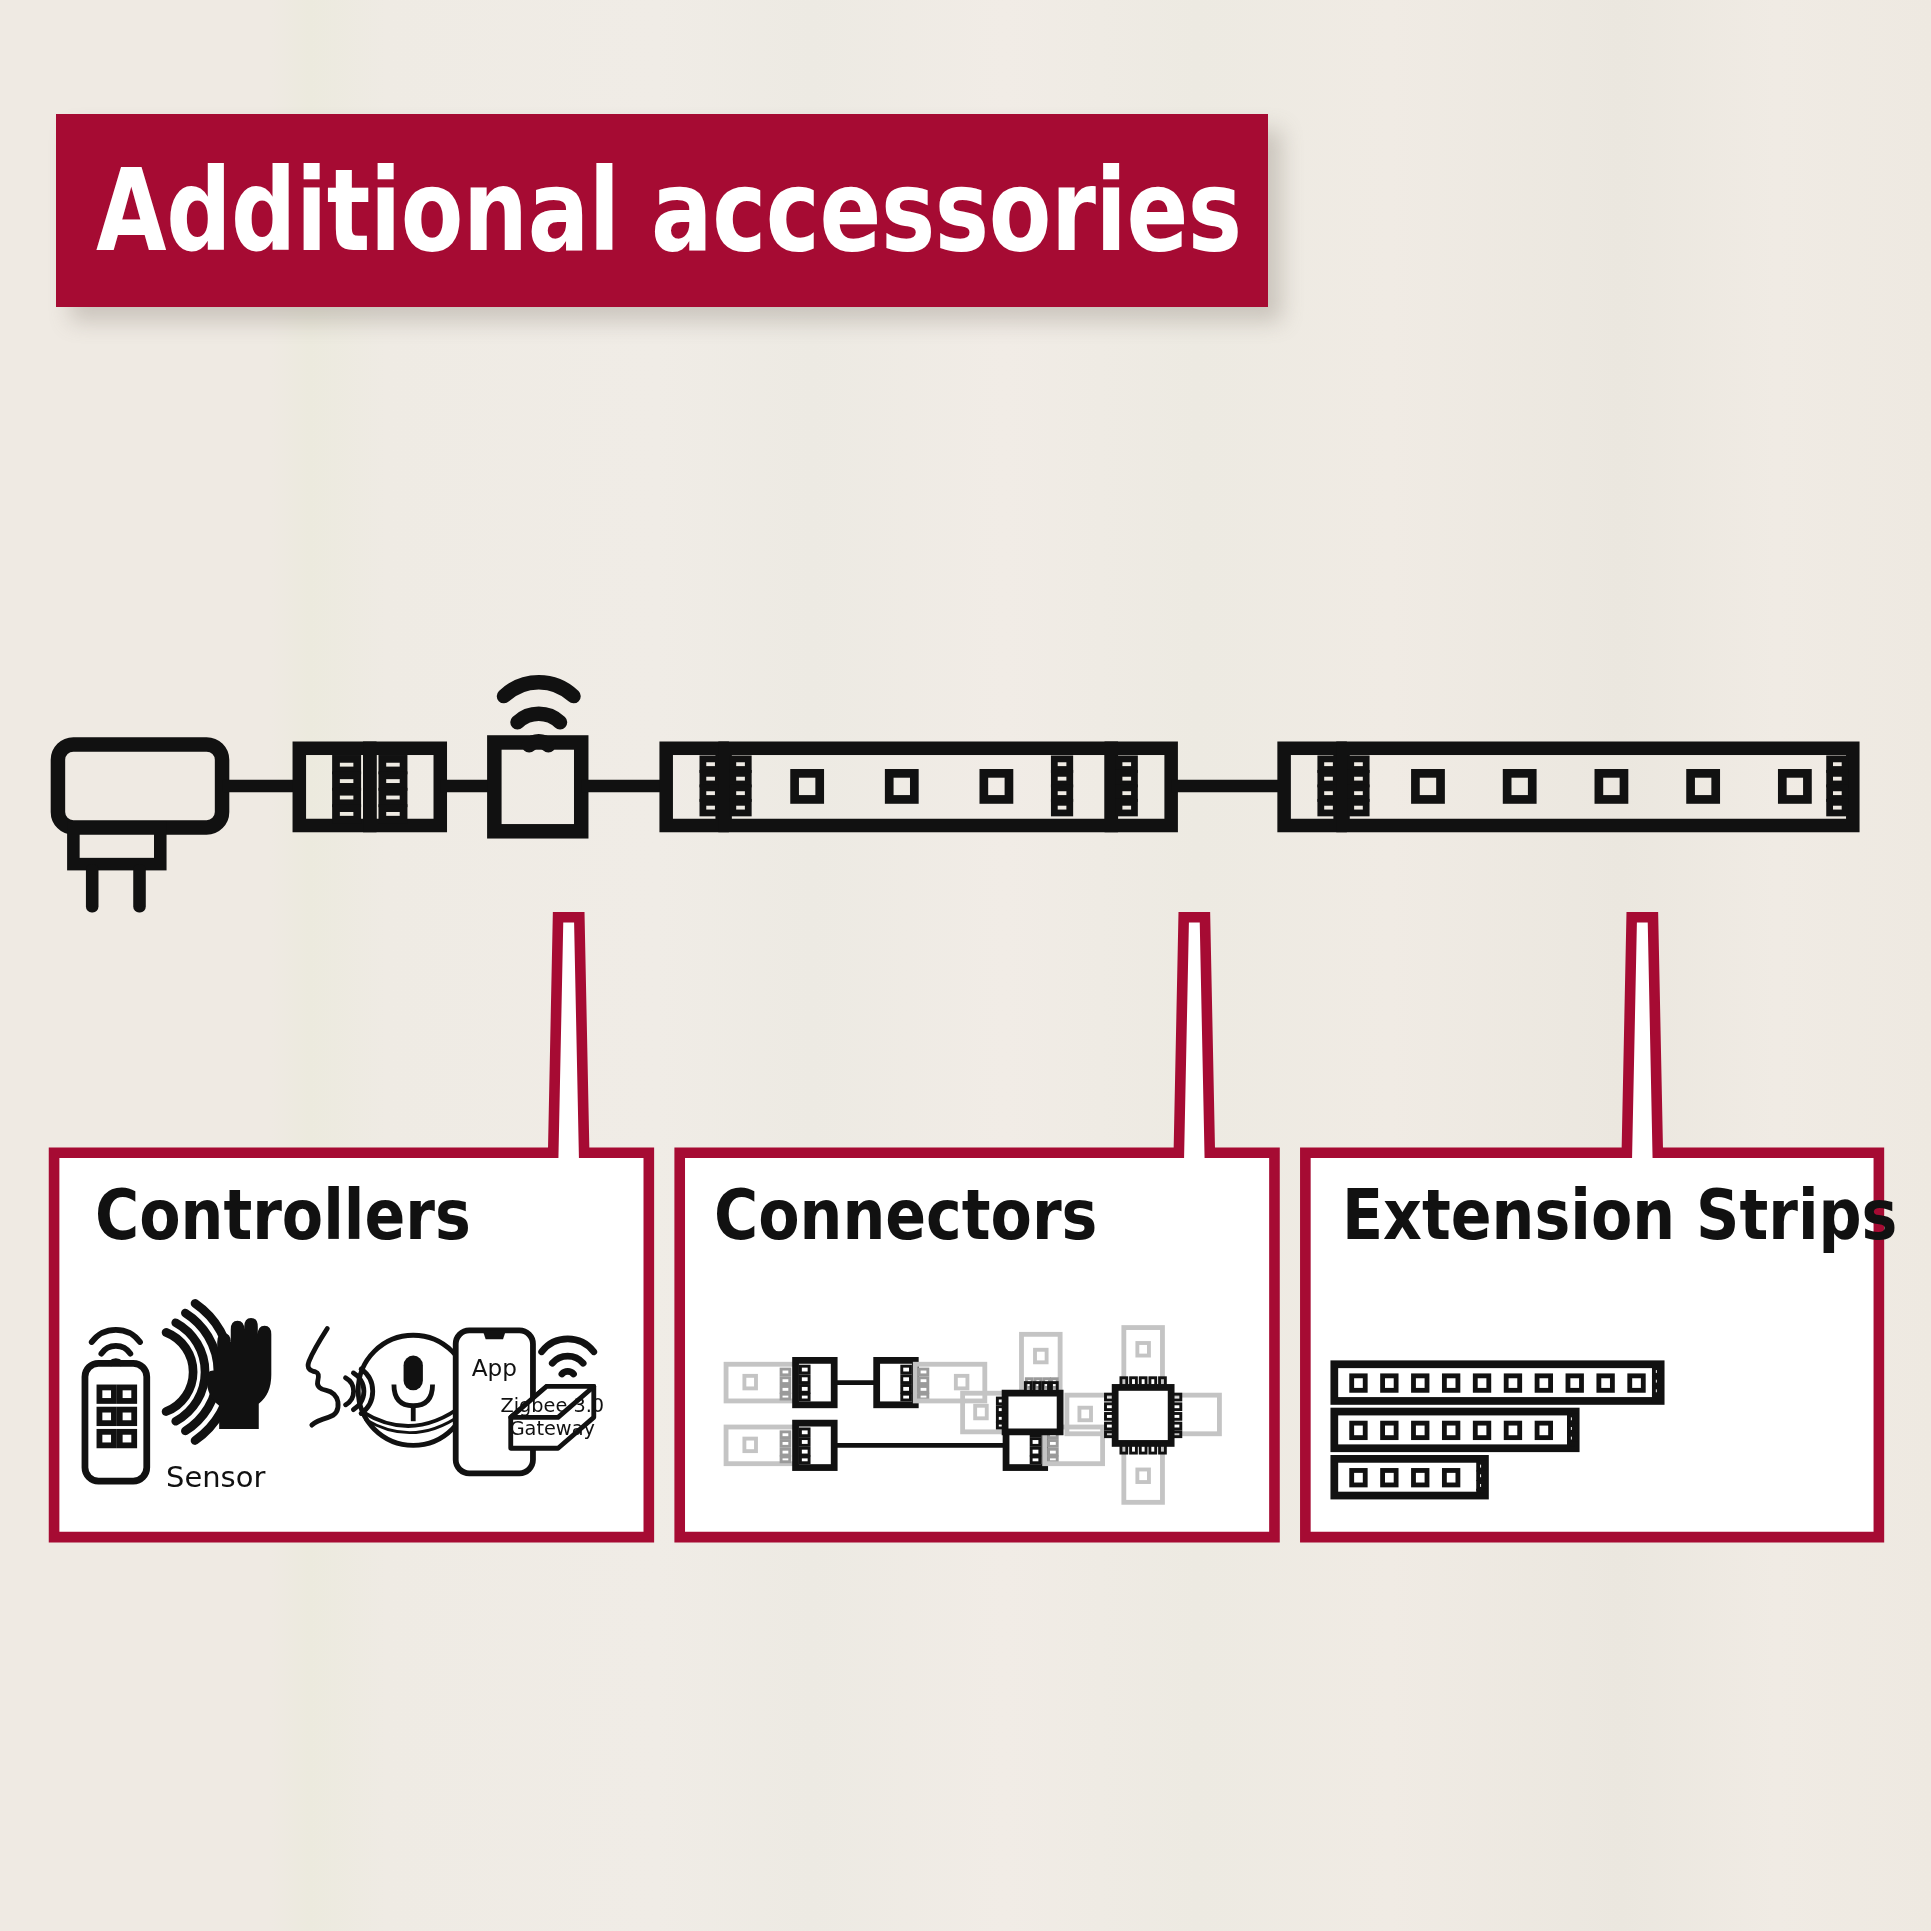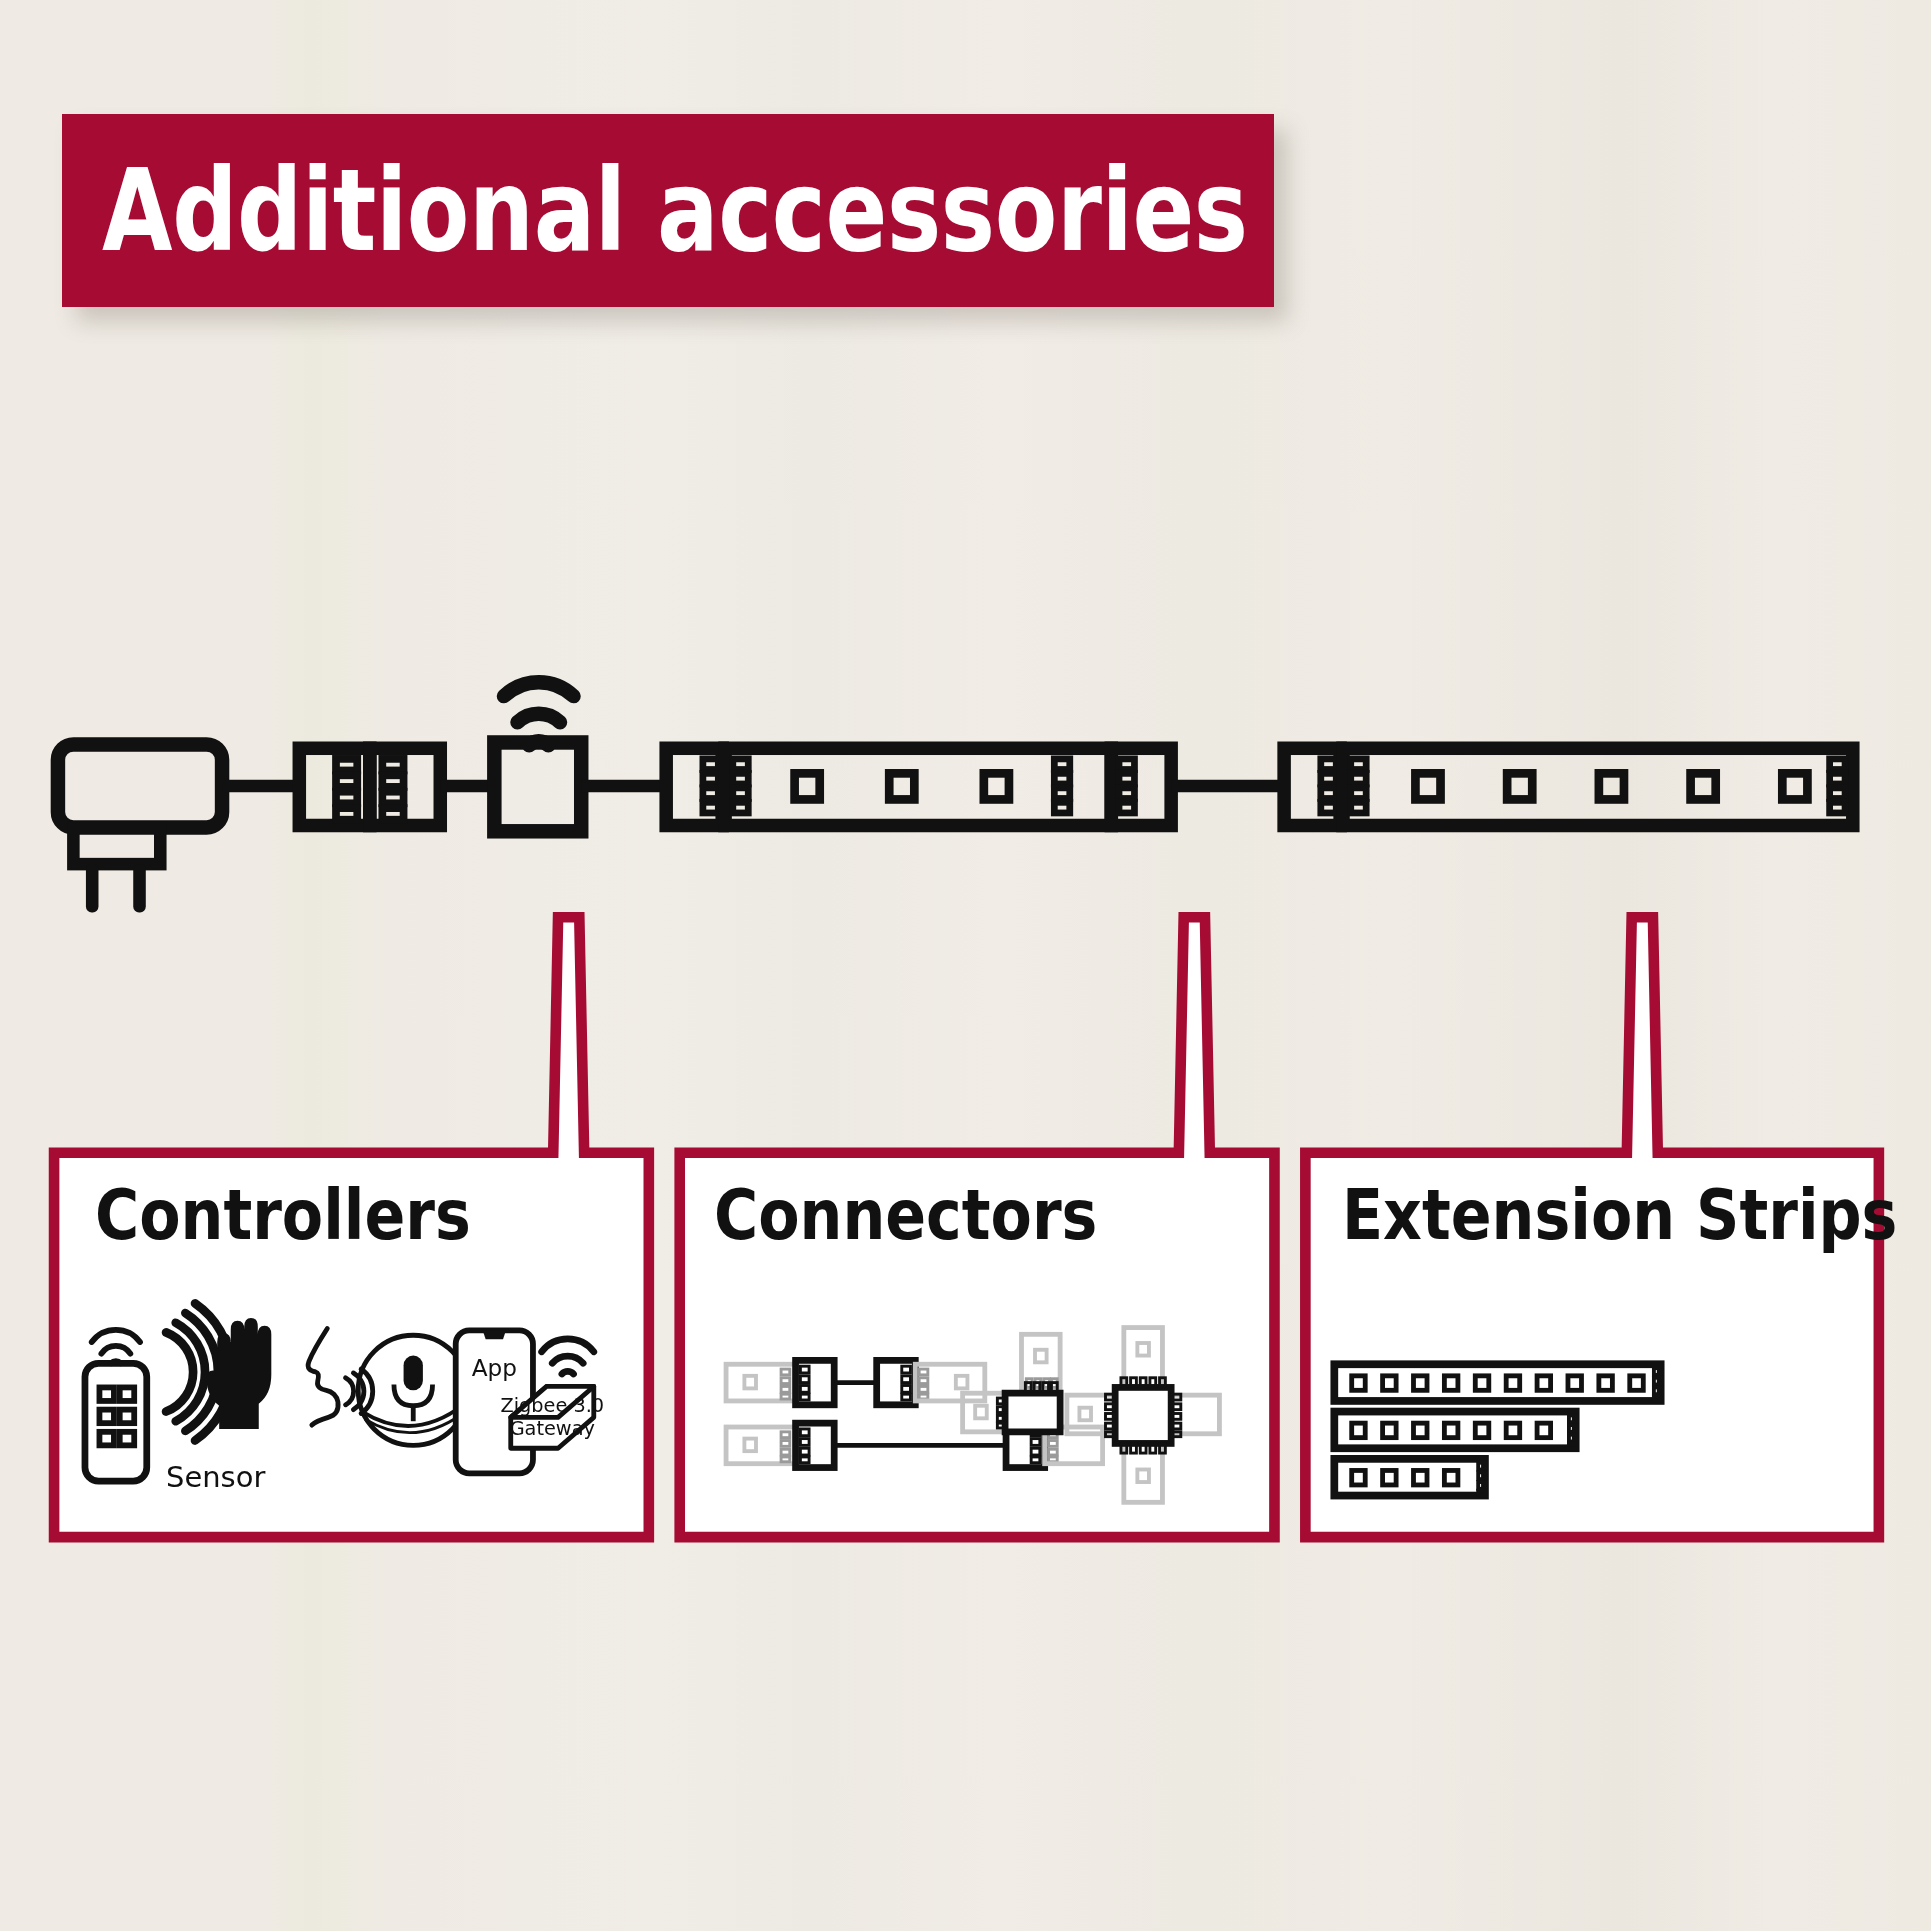--- a/index.html
+++ b/index.html
@@ -24,21 +24,21 @@
         #edeae2 62%,
         #f0ebe4 72%,
         #ebe7df 84%,
         #f0ebe4 92%,
         #eee9e1 100%);
   }
 
   
   .banner {
     position: absolute;
-    left: 62px;
+    left: 56px;
     top: 114px;
     width: 1212px;
     height: 193px;
     background: #A60B33;
     box-shadow: 13.5px 15.4px 21px rgba(120,110,100,0.30);
     display: flex;
     align-items: center;
   }
   .banner-title {
     color: #ffffff;

